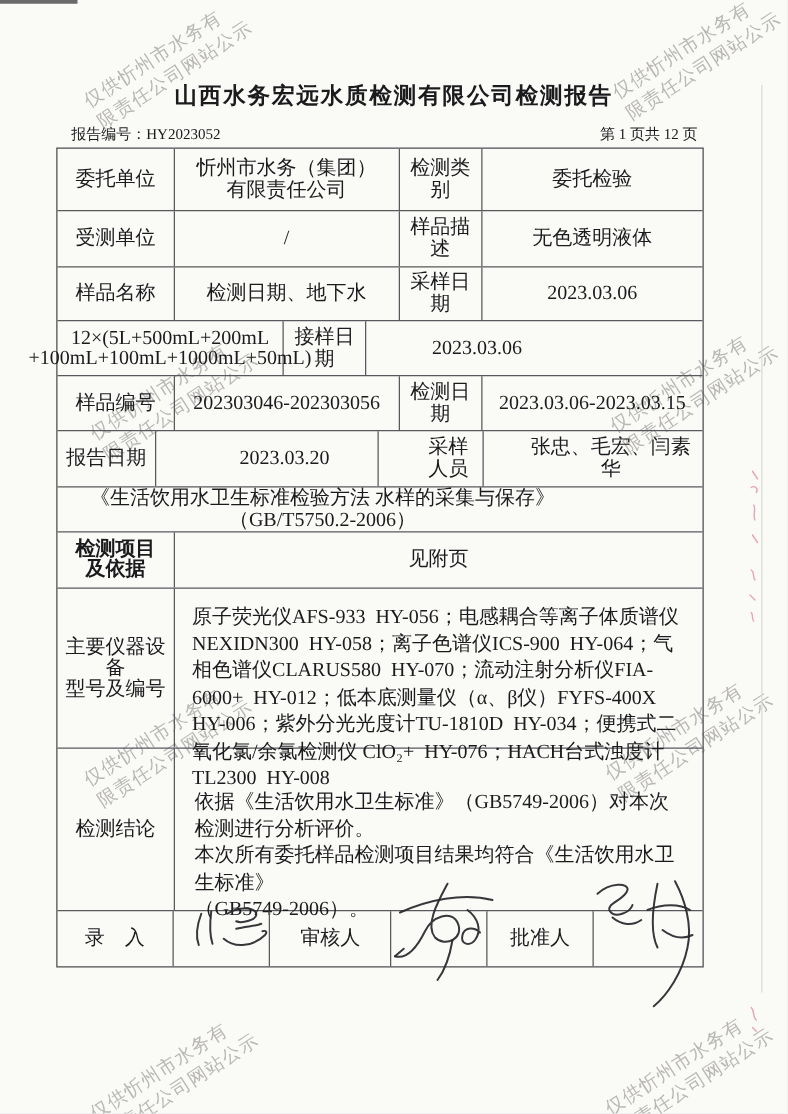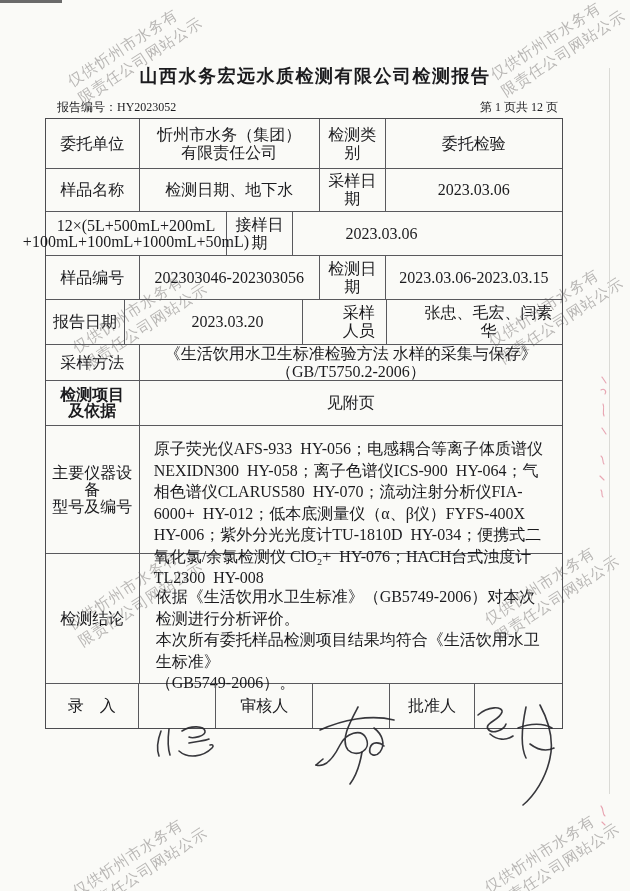--- a/index.html
+++ b/index.html
@@ -146,20 +146,26 @@
   <div class="tbl">
 
     <div class="row" style="height:49px;">
       <div class="cell c-l1">委托单位</div>
       <div class="cell c-v1">忻州市水务（集团）
 有限责任公司</div>
       <div class="cell c-l2">检测类别</div>
       <div class="cell c-v2">委托检验</div>
     </div>
 
+    <div class="row" style="height:44px;">
+      <div class="cell c-l1">受测单位</div>
+      <div class="cell c-v1">/</div>
+      <div class="cell c-l2">样品描述</div>
+      <div class="cell c-v2">无色透明液体</div>
+    </div>
 
     <div class="row" style="height:42px;">
       <div class="cell c-l1">样品名称</div>
       <div class="cell c-v1">检测日期、地下水</div>
       <div class="cell c-l2">采样日期</div>
       <div class="cell c-v2">2023.03.06</div>
     </div>
 
     <div class="row" style="height:43px;">
       <div class="cell c-v1" style="line-height:16px;">12×(5L+500mL+200mL
@@ -176,21 +182,20 @@
     </div>
 
     <div class="row" style="height:44px;gap:28px;">
       <div class="cell c-l1">报告日期</div>
       <div class="cell c-v1">2023.03.20</div>
       <div class="cell c-l2">采样人员</div>
       <div class="cell c-v2">张忠、毛宏、闫素华</div>
     </div>
 
     <div class="row" style="height:35px;">
-      <div class="cell c-l1">采样方法</div>
       <div class="cell c-wide">《生活饮用水卫生标准检验方法 水样的采集与保存》（GB/T5750.2-2006）</div>
     </div>
 
     <div class="row" style="height:44px;">
       <div class="cell c-l1" style="line-height:16px;font-weight:bold;">检测项目
 及依据</div>
       <div class="cell c-wide">见附页</div>
     </div>
 
     <div class="row" style="height:127px;">

